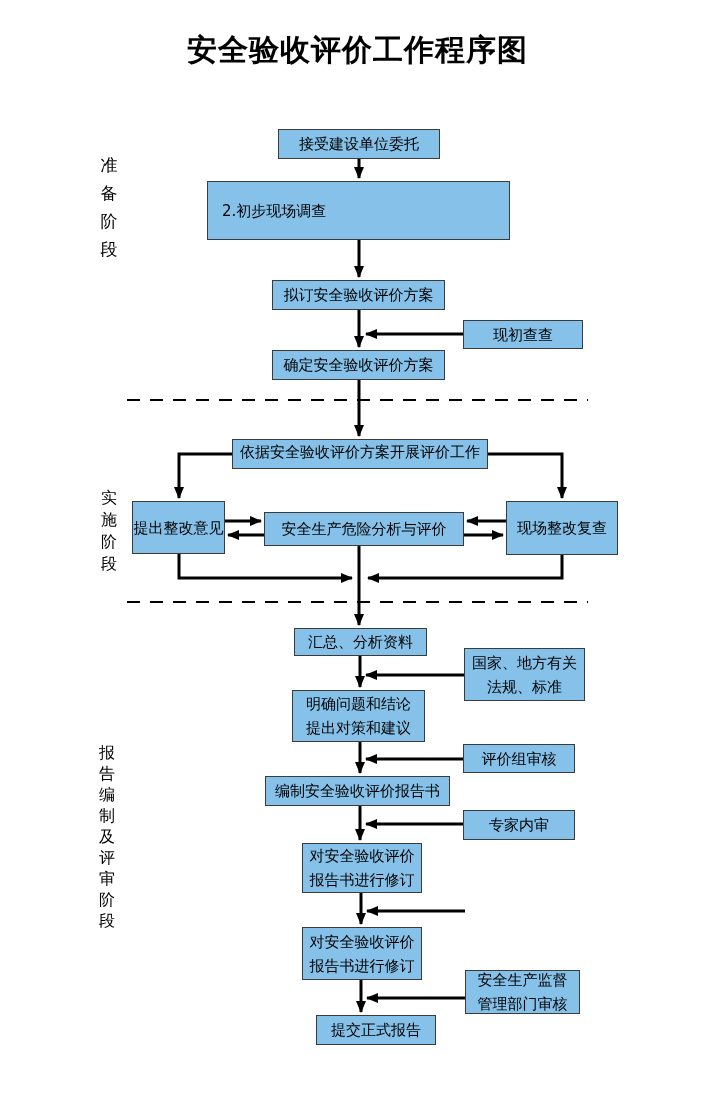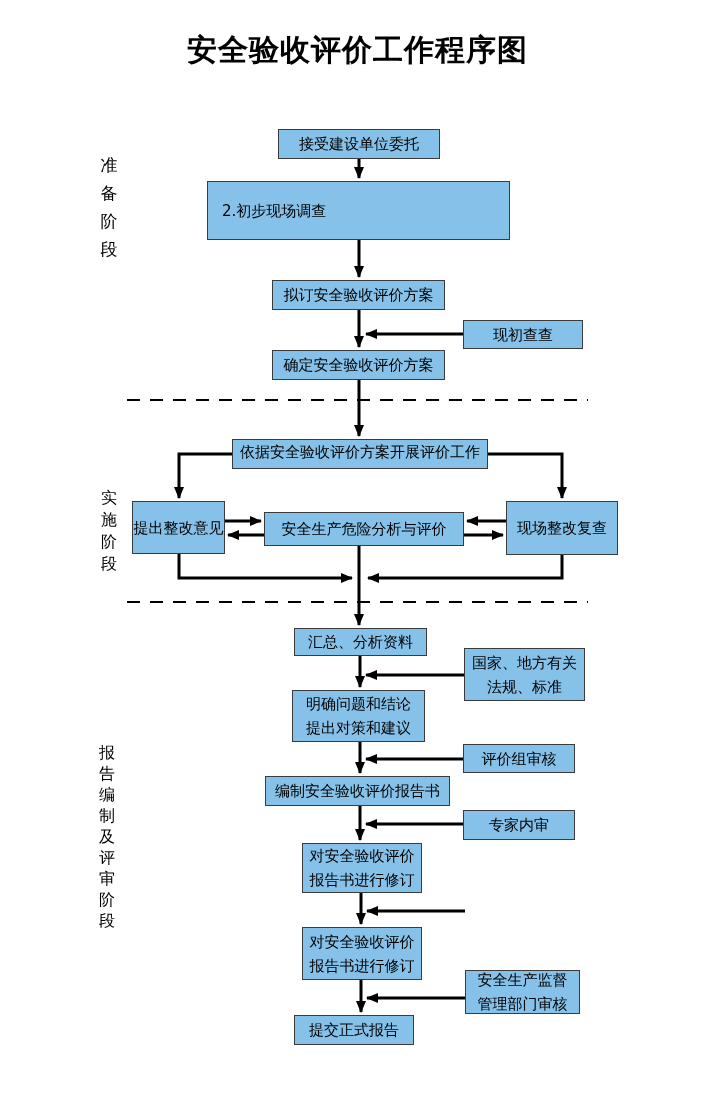--- a/index.html
+++ b/index.html
@@ -147,15 +147,15 @@
   <div class="node" style="left:302px;top:927px;width:120px;height:53px;">
     <span>对安全验收评价</span>
     <span>报告书进行修订</span>
   </div>
 
   <div class="node" style="left:465px;top:970px;width:115px;height:44px;">
     <span>安全生产监督</span>
     <span>管理部门审核</span>
   </div>
 
-  <div class="node" style="left:294px;top:1015px;width:120px;height:30px;">提交正式报告</div>
+  <div class="node" style="left:316px;top:1015px;width:120px;height:30px;">提交正式报告</div>
 
 </div>
 
 </body></html>

